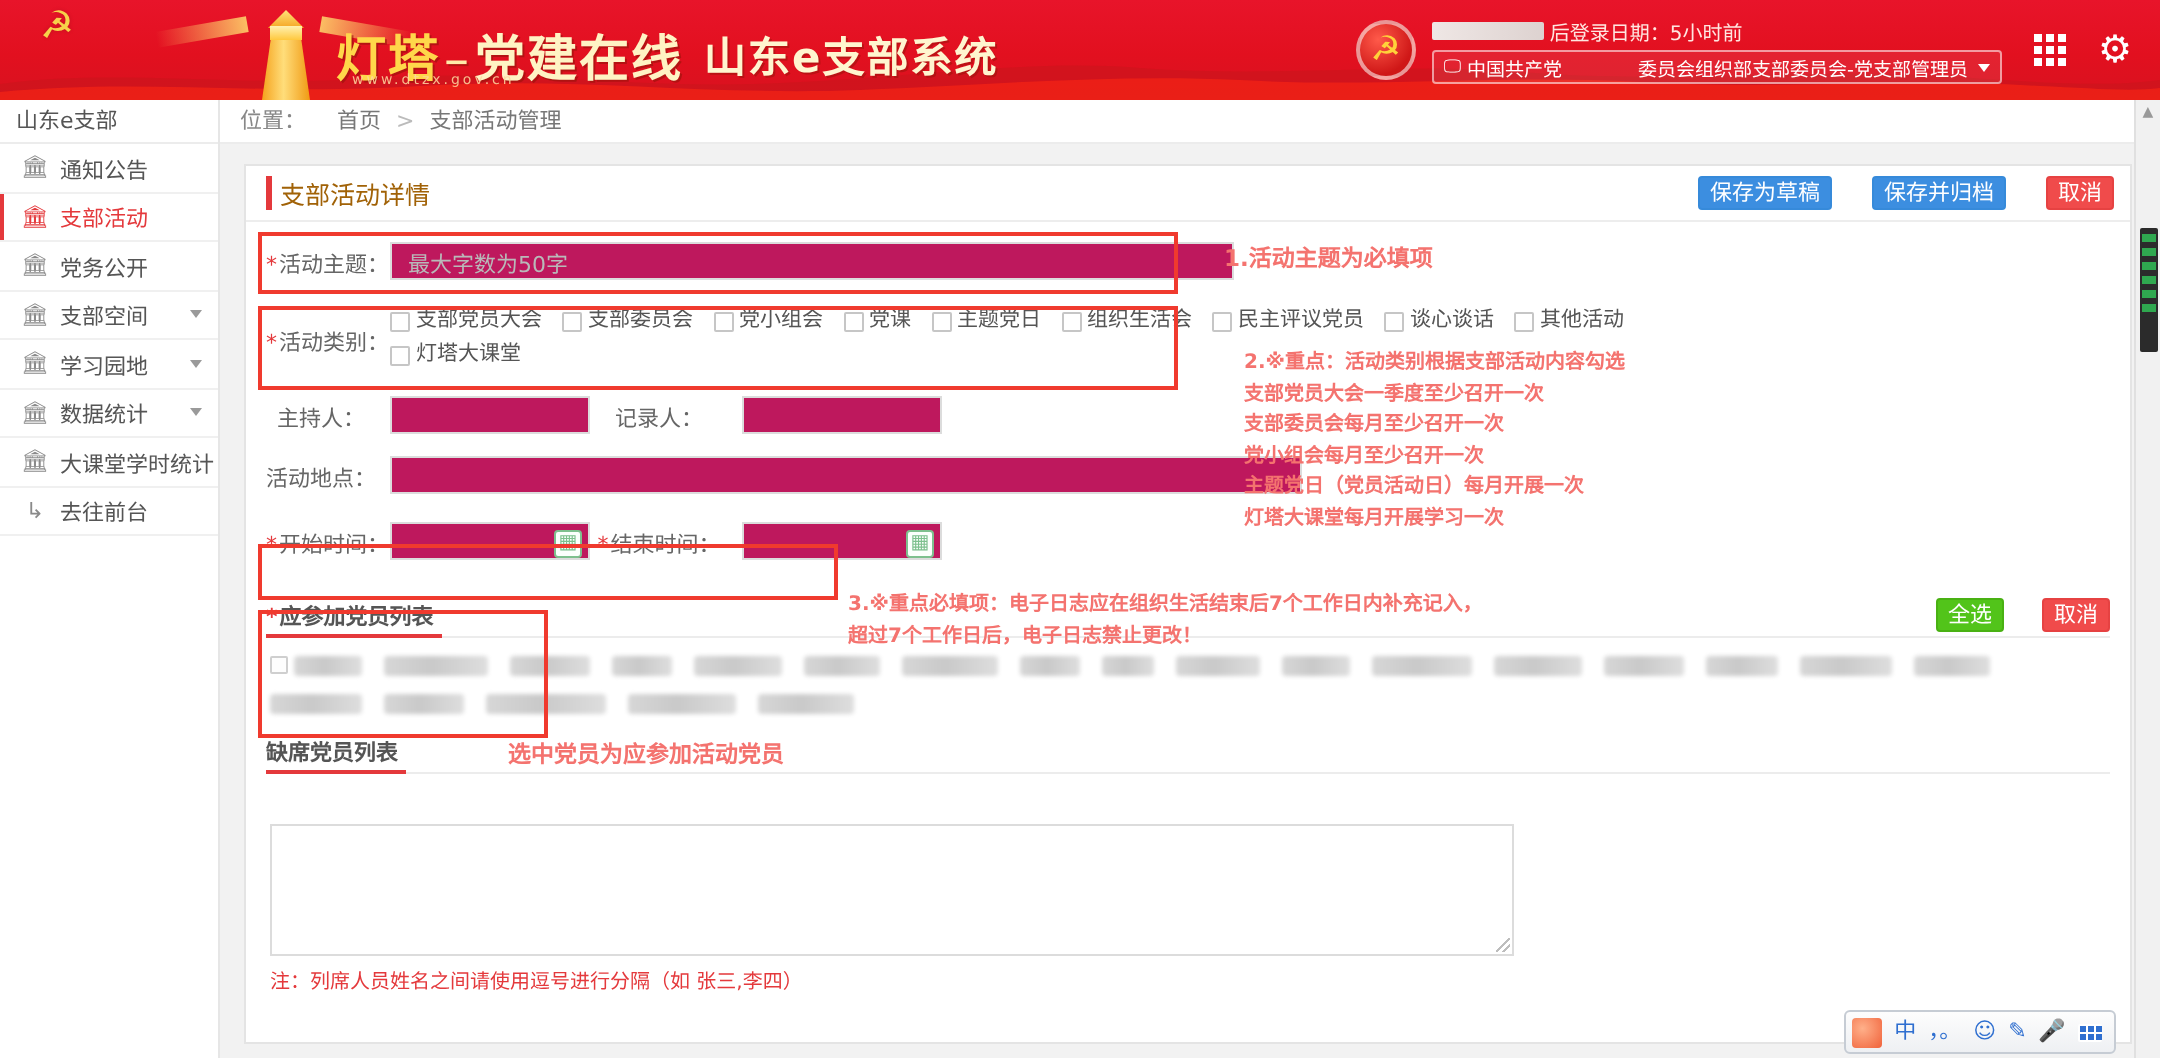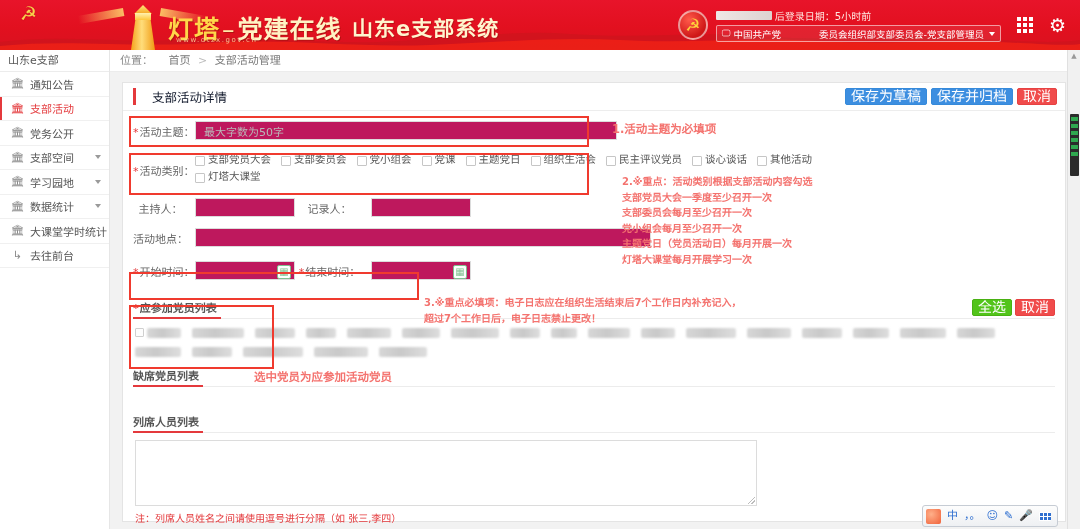--- a/index.html
+++ b/index.html
@@ -185,31 +185,31 @@
     margin: 10px 14px 0 12px;
     background: #fff; border: 1px solid #e4e4e4;
     height: 440px; position: relative;
   }
   .panel-head {
     height: 28px; display: flex; align-items: center;
     border-bottom: 1px solid #ededed; padding: 0 8px 0 10px;
     position: relative;
   }
   .panel-title {
-    font-size: 12.5px; color: #0f172a; padding-left: 19px; position: relative;
+    font-size: 12.5px; color: #a16207; padding-left: 7px; position: relative;
   }
   .panel-title::before {
     content: ""; position: absolute; left: 0; top: 1px; bottom: 1px;
     width: 3px; background: #e4393c;
   }
   .panel-btns { margin-left: auto; display: flex; gap: 4px; }
   .btn {
     height: 17px; line-height: 15px; padding: 0 5px;
-    font-size: 14px; color: #fff; border-radius: 2px;
-    border: 1px solid transparent; cursor: pointer; white-space: nowrap;
+    font-size: 11px; color: #fff; border-radius: 2px;
+    border: 1px solid transparent; cursor: pointer; white-space: nowrap; margin-left: 16px;
   }
   .btn-blue { background: #3c8ee0; border-color: #368ada; }
   .btn-red  { background: #f04b4b; border-color: #e64242; }
   .btn-green{ background: #52c41a; border-color: #49b113; }
 
   .panel-body { padding: 6px 10px 0 10px; position: relative; height: 410px; }
 
   .form-row { display: flex; align-items: center; margin-bottom: 4px; }
   .f-label {
     width: 62px; flex: 0 0 62px; text-align: center;
@@ -622,23 +622,20 @@
                 <span class="blurname" style="width: 48px;"></span>
               </span>
             </div>
         </div>
 
         <div class="sec" style="margin-top:2px;">
           <span class="sec-title">缺席党员列表</span>
         </div>
         <div style="height:18px"></div>
 
-        <div class="sec" style="margin-top:8px;">
-          <span class="sec-title">列席人员列表</span>
-        </div>
         <div class="ta-wrap">
           <div class="textarea">
               <span class="ta-grip"></span>
             </div>
           <div class="ta-note">注：列席人员姓名之间请使用逗号进行分隔（如 张三,李四）</div>
         </div>
 
       </div>
 
       <div class="hl-box" style="left:6px; top:33px; width:460px; height:31px;"></div>

